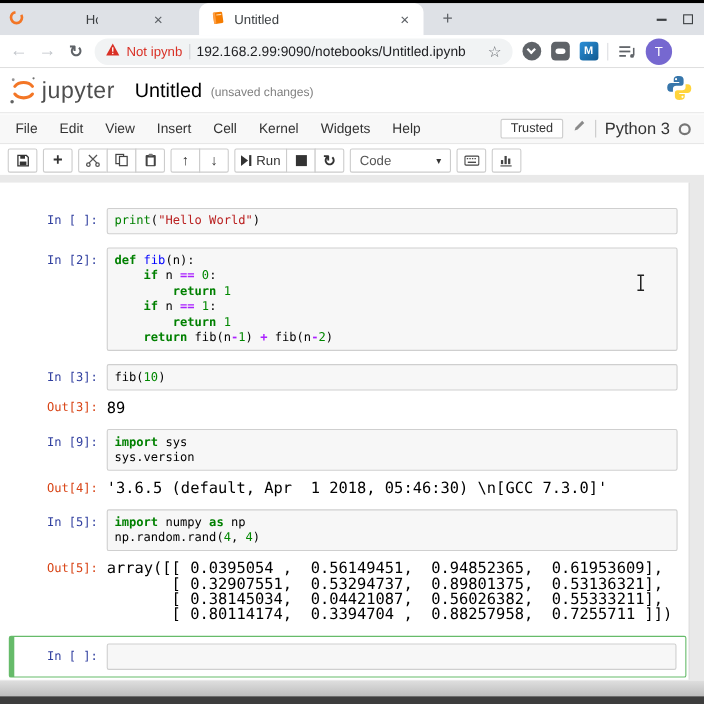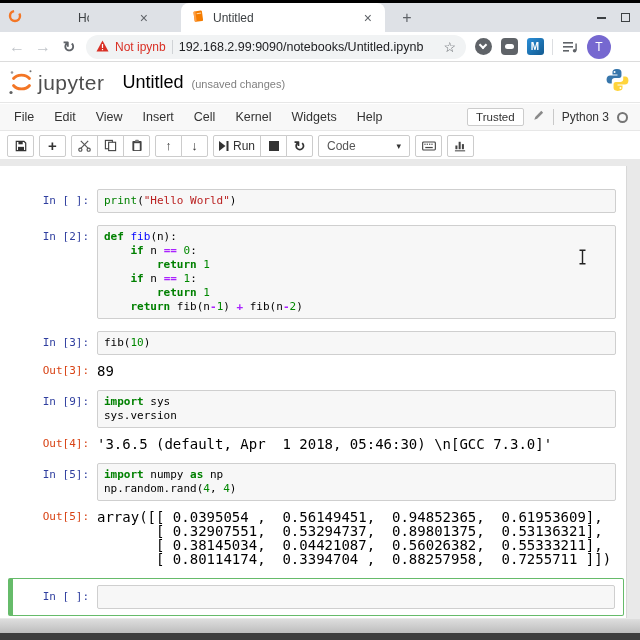--- a/index.html
+++ b/index.html
@@ -55,21 +55,21 @@
   .logout-btn { background:#fff; border:1px solid #ccc; border-radius:2px; font-size:13px; color:#333;
                 padding:5px 12px; }
 
   
   .jmenubar { position:absolute; top:104px; left:0; width:640px; height:27px; background:#f8f8f8;
               border-bottom:1px solid #e7e7e7; display:flex; align-items:center; padding:0 4px; }
   .menu-item { font-size:12.5px; color:#333; padding:0 10px; }
   .jmenu-right { margin-left:auto; display:flex; align-items:center; gap:8px; padding-right:8px; }
   .trusted-btn { background:#fff; border:1px solid #ccc; border-radius:2px; font-size:11.5px; color:#333;
                  padding:2px 8px; }
-  .kernel-name { font-size:12px; color:#333; }
+  .kernel-name { font-size:15px; color:#333; }
   .kernel-circle { width:11px; height:11px; border:2px solid #757575; border-radius:50%; }
   .menubar-divider { width:1px; height:16px; background:#c9c9c9; }
 
   
   .jtoolbar { position:absolute; top:132px; left:0; width:640px; height:27px; background:#fff;
               display:flex; align-items:center; padding:0 7px; gap:5px; }
   .tb-group { display:flex; }
   .tb-btn { height:22px; min-width:27px; background:#fff; border:1px solid #ccc; border-radius:2px;
             display:flex; align-items:center; justify-content:center; color:#333; font-size:12px; padding:0 5px; gap:4px; }
   .tb-group .tb-btn { border-radius:0; margin-left:-1px; }

